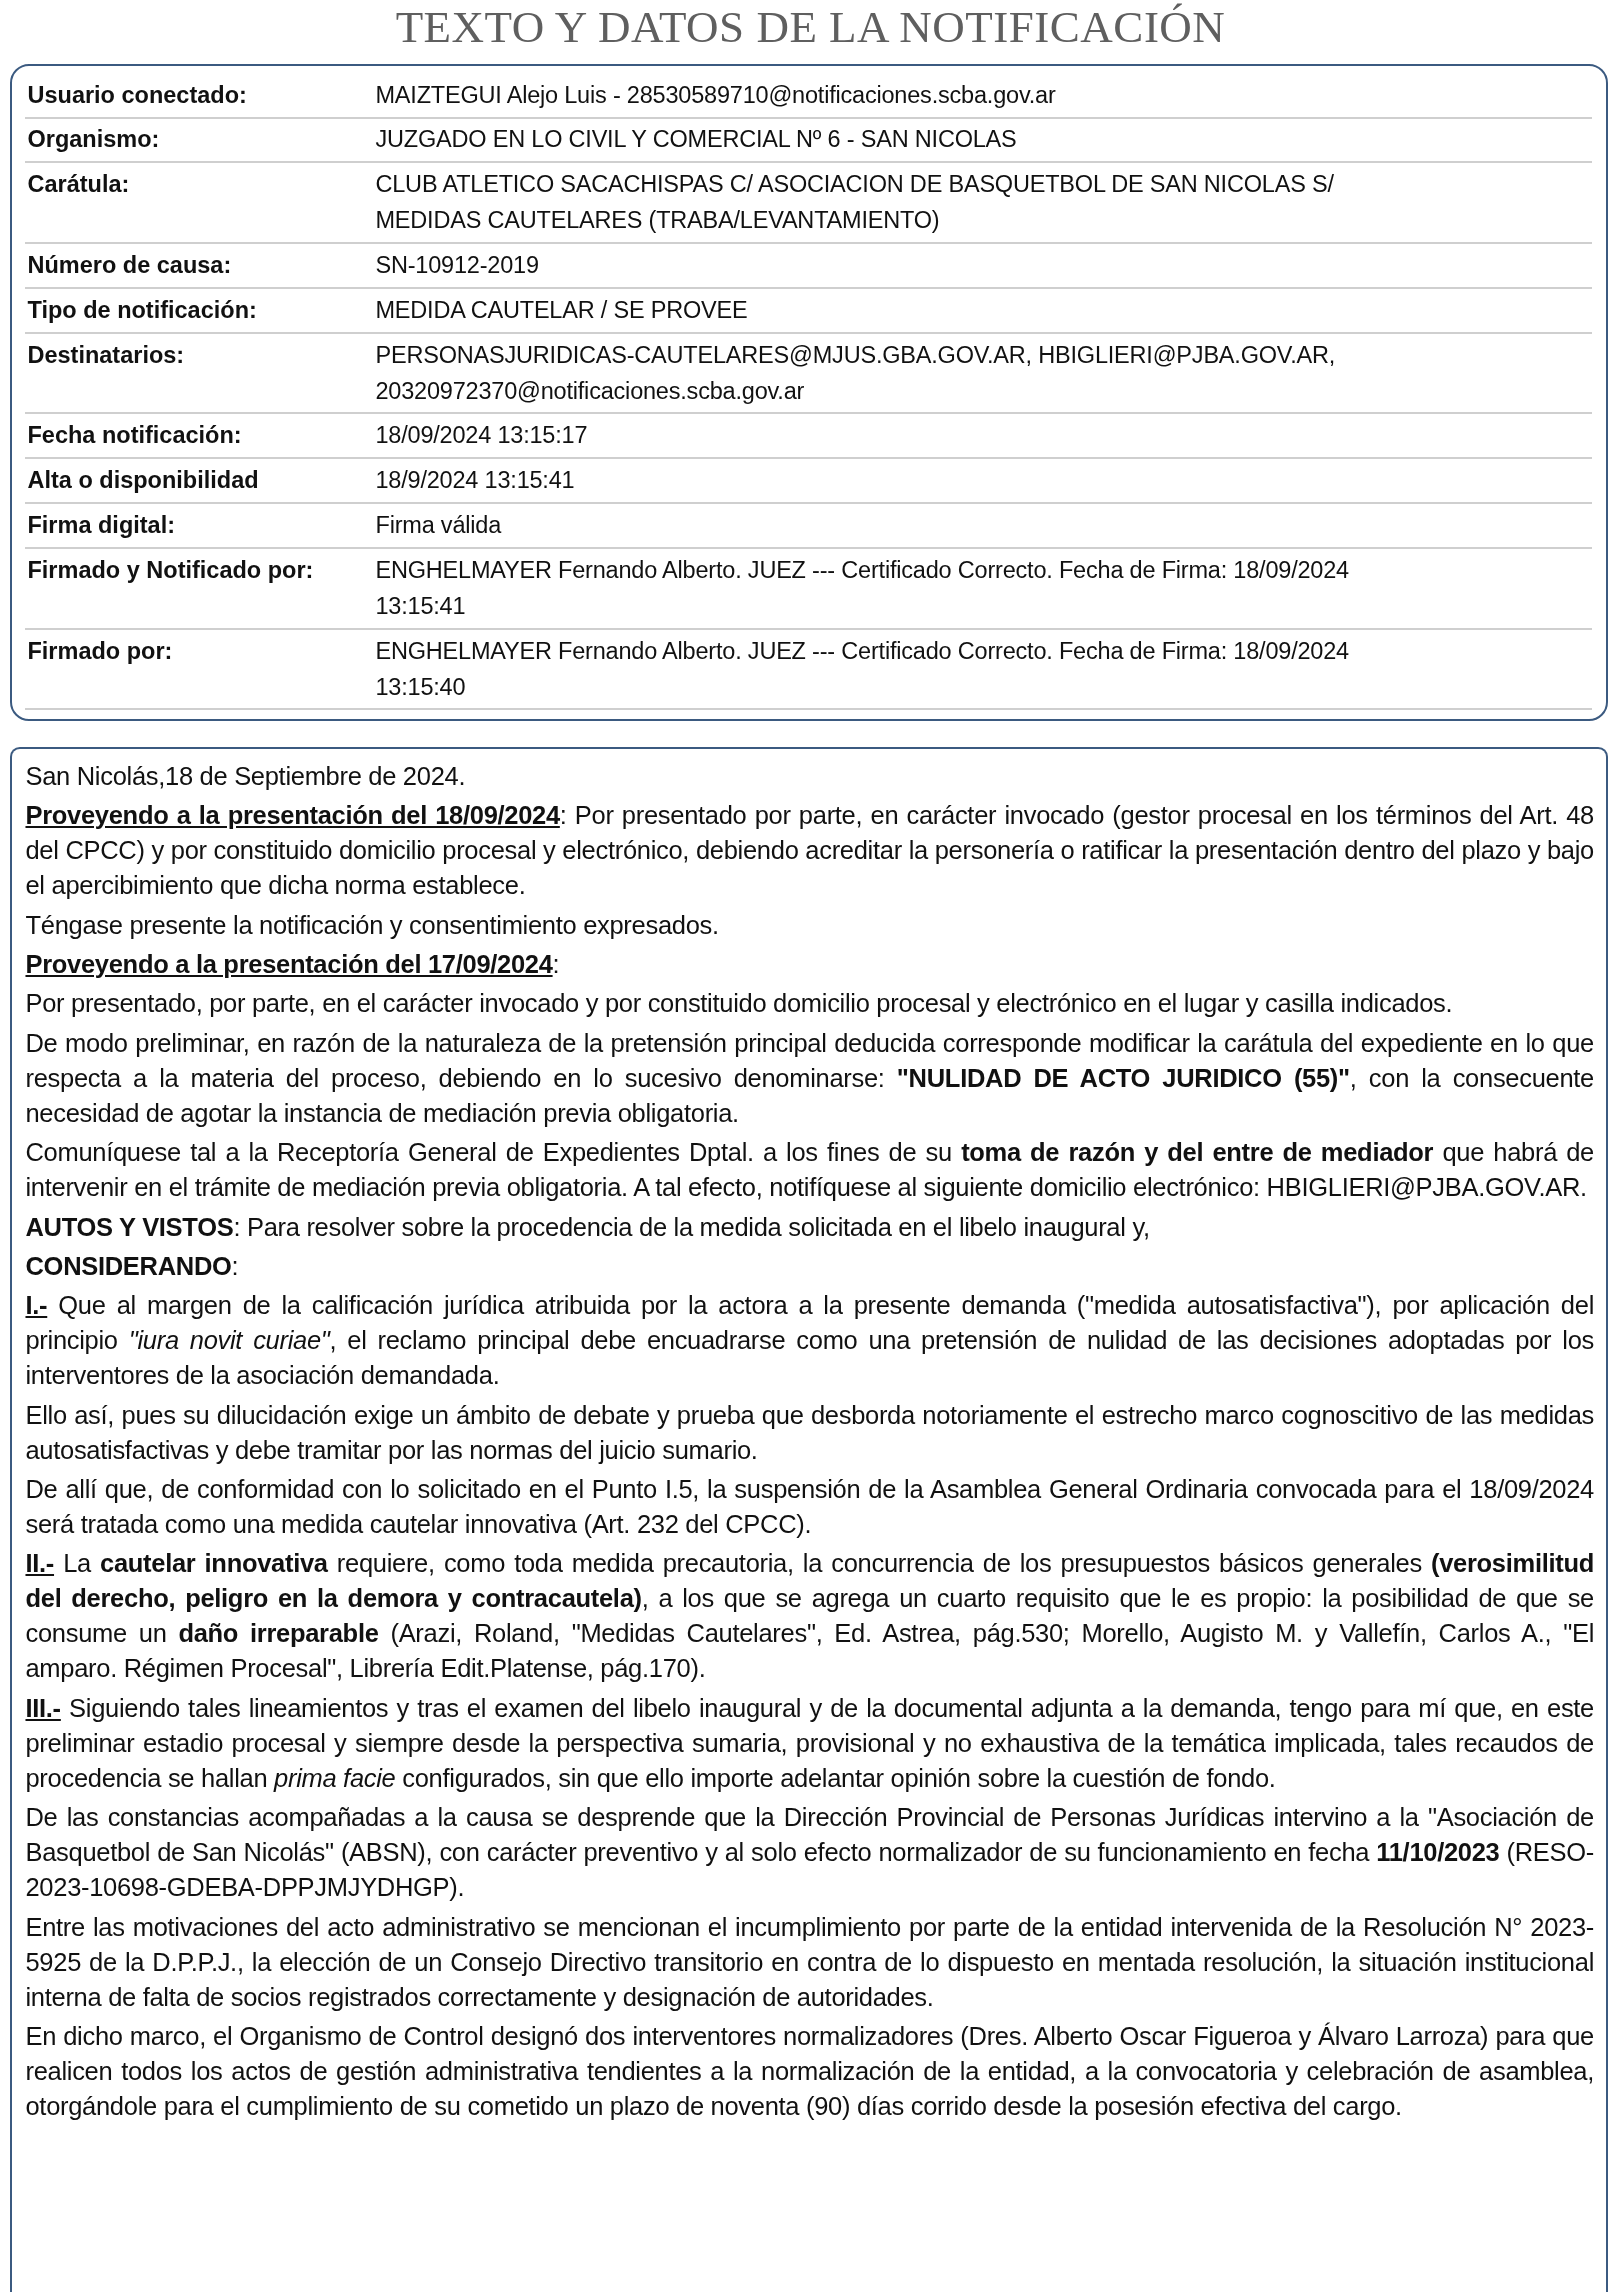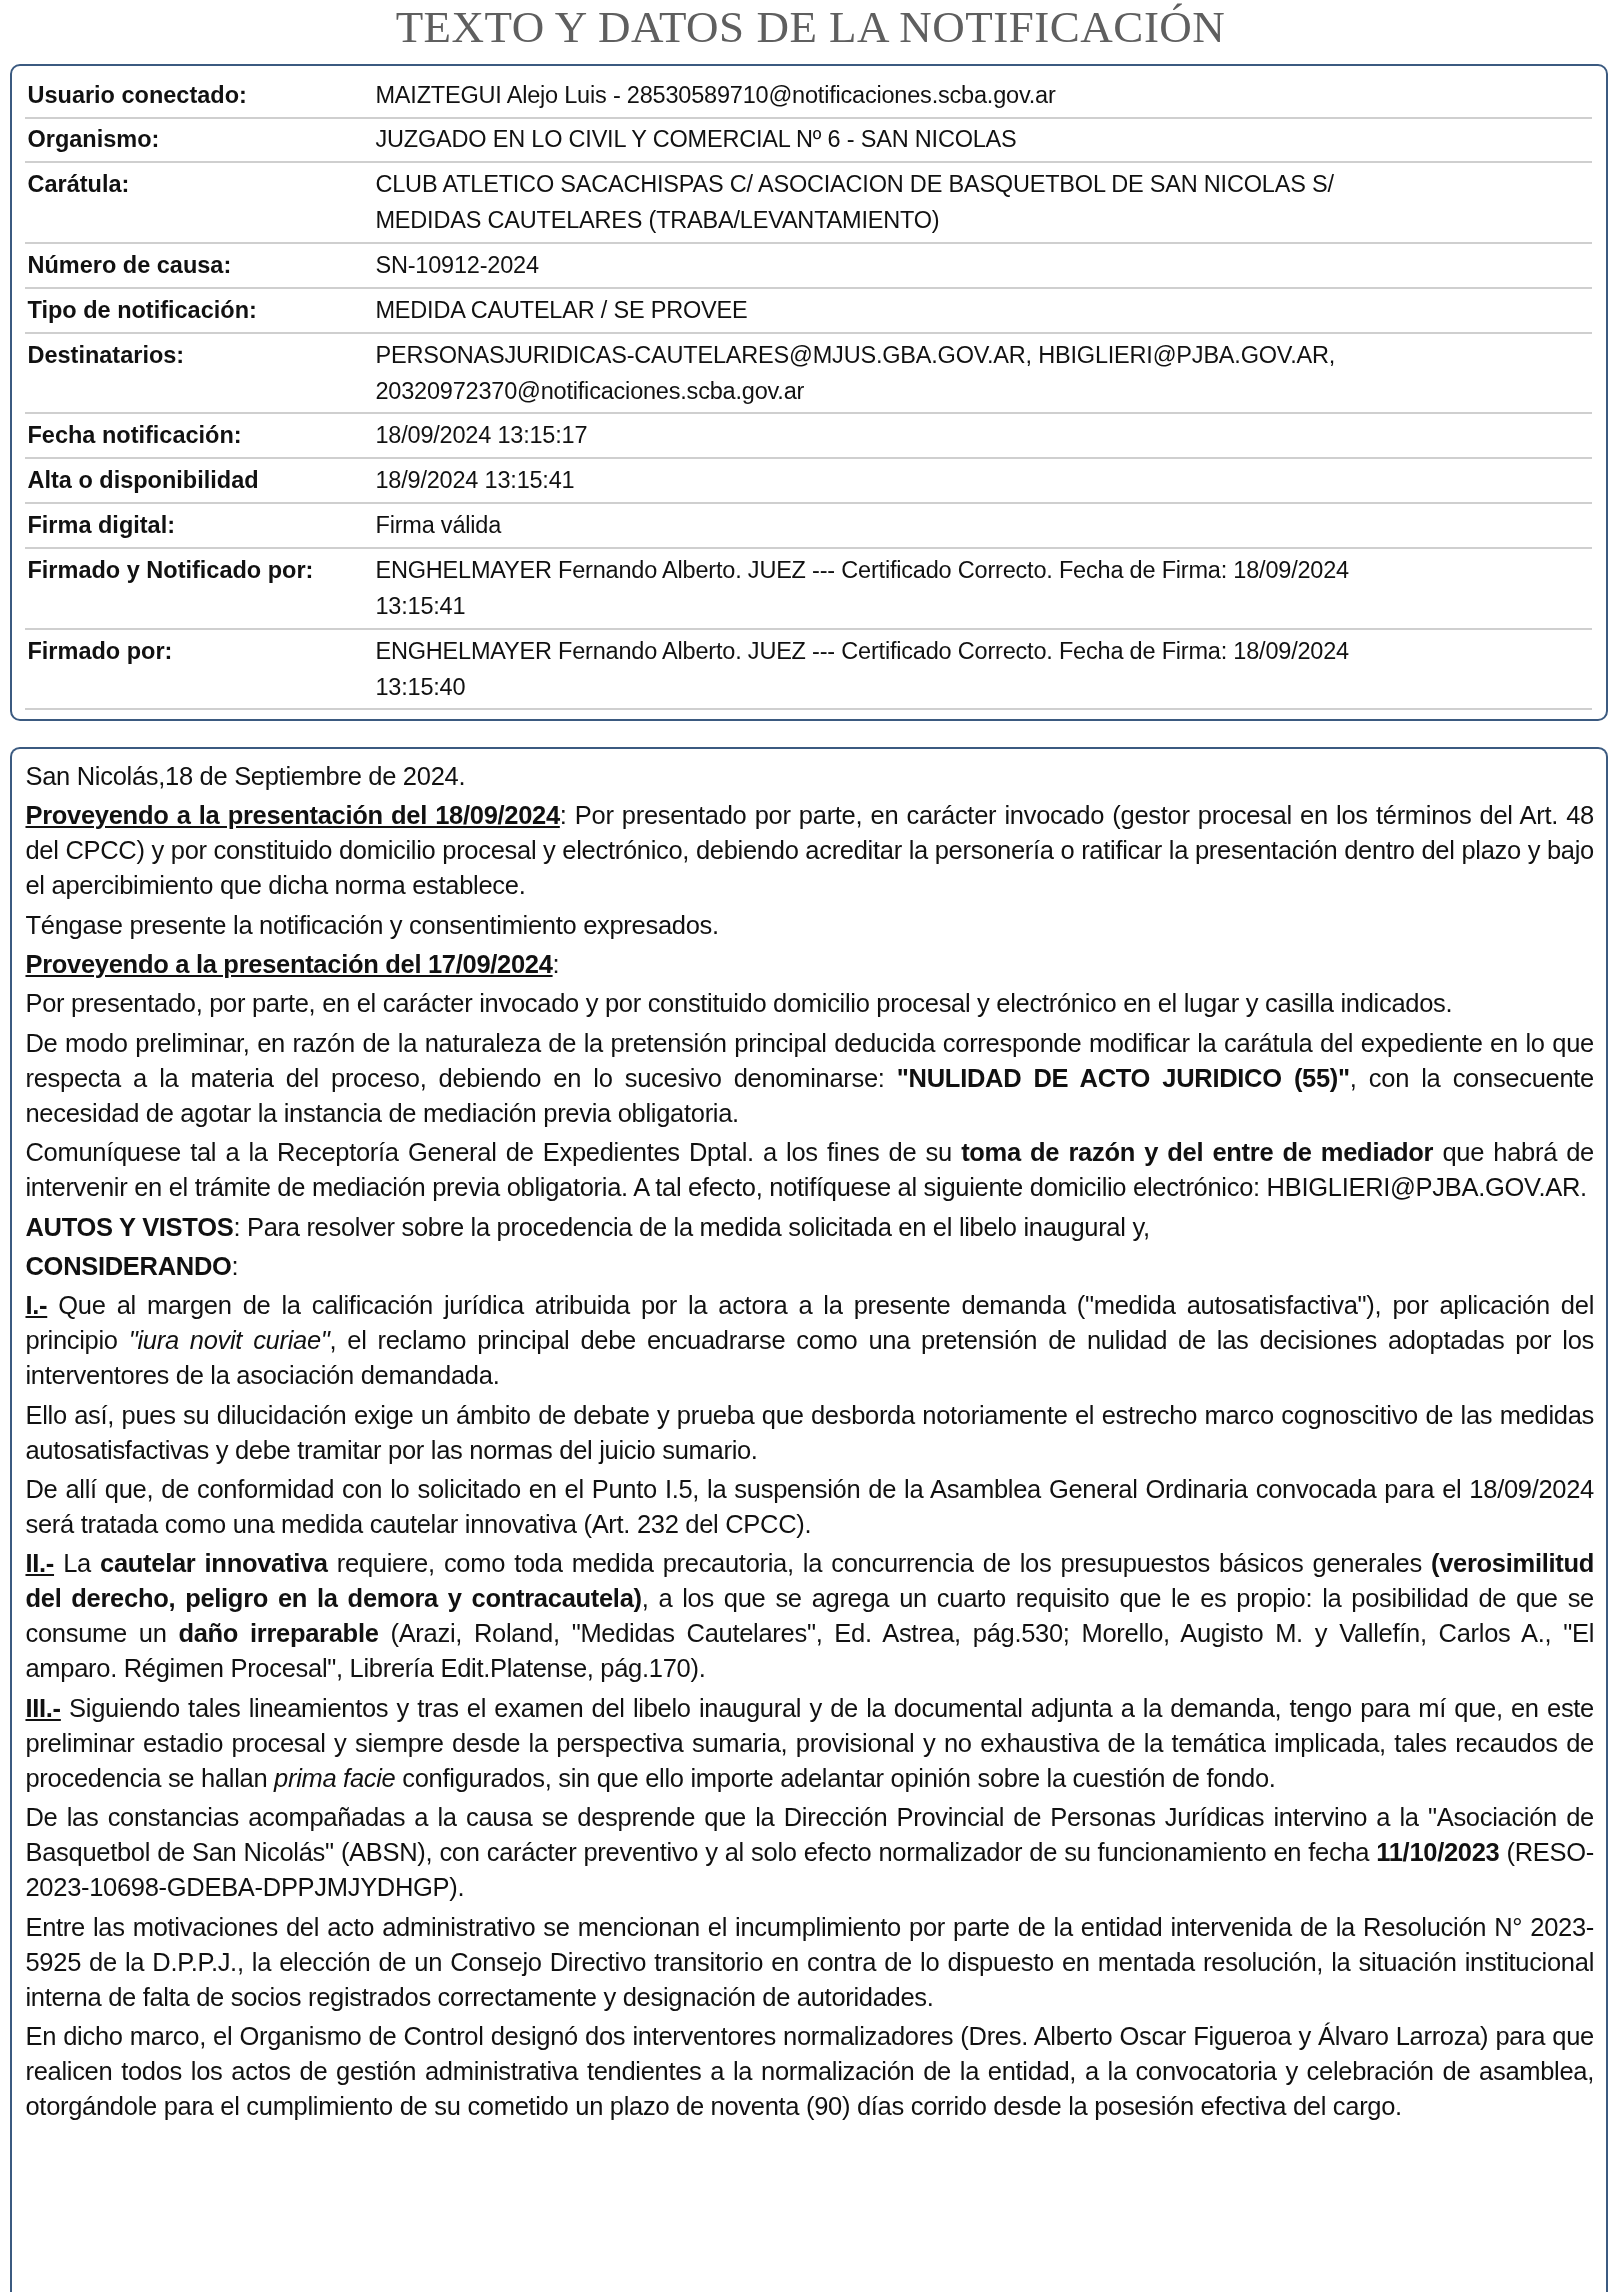--- a/index.html
+++ b/index.html
@@ -27,21 +27,21 @@
       color: #5f5f5f;
       letter-spacing: 0.5px;
     }
     .meta-box {
       position: absolute;
       left: 9.8px;
       top: 64px;
       width: 1598px;
       height: 657px;
       border: 2.9px solid #3b5a80;
-      border-radius: 10px;
+      border-radius: 19px;
       box-sizing: border-box;
       padding: 7.8px 13.7px 0 13.7px;
     }
     .meta-row {
       display: flex;
       border-bottom: 2.9px solid #cfcfcf;
       font-size: 23.5px;
       line-height: 36px;
       padding: 2.9px 0 3.9px 0;
     }
@@ -94,21 +94,21 @@
     <div class="meta-label">Organismo:</div>
     <div class="meta-value">JUZGADO EN LO CIVIL Y COMERCIAL Nº 6 - SAN NICOLAS</div>
   </div>
   <div class="meta-row">
     <div class="meta-label">Carátula:</div>
     <div class="meta-value">CLUB ATLETICO SACACHISPAS C/ ASOCIACION DE BASQUETBOL DE SAN NICOLAS S/
 MEDIDAS CAUTELARES (TRABA/LEVANTAMIENTO)</div>
   </div>
   <div class="meta-row">
     <div class="meta-label">Número de causa:</div>
-    <div class="meta-value">SN-10912-2024</div>
+    <div class="meta-value">SN-10912-2019</div>
   </div>
   <div class="meta-row">
     <div class="meta-label">Tipo de notificación:</div>
     <div class="meta-value">MEDIDA CAUTELAR / SE PROVEE</div>
   </div>
   <div class="meta-row">
     <div class="meta-label">Destinatarios:</div>
     <div class="meta-value">PERSONASJURIDICAS-CAUTELARES@MJUS.GBA.GOV.AR, HBIGLIERI@PJBA.GOV.AR,
 20320972370@notificaciones.scba.gov.ar</div>
   </div>

